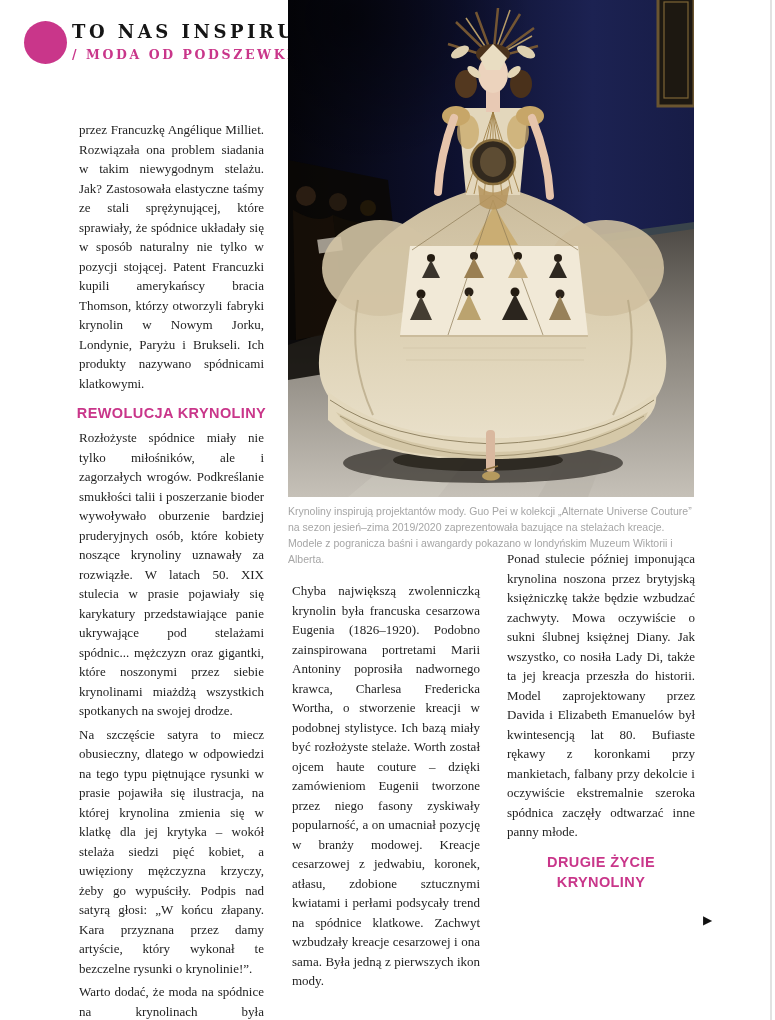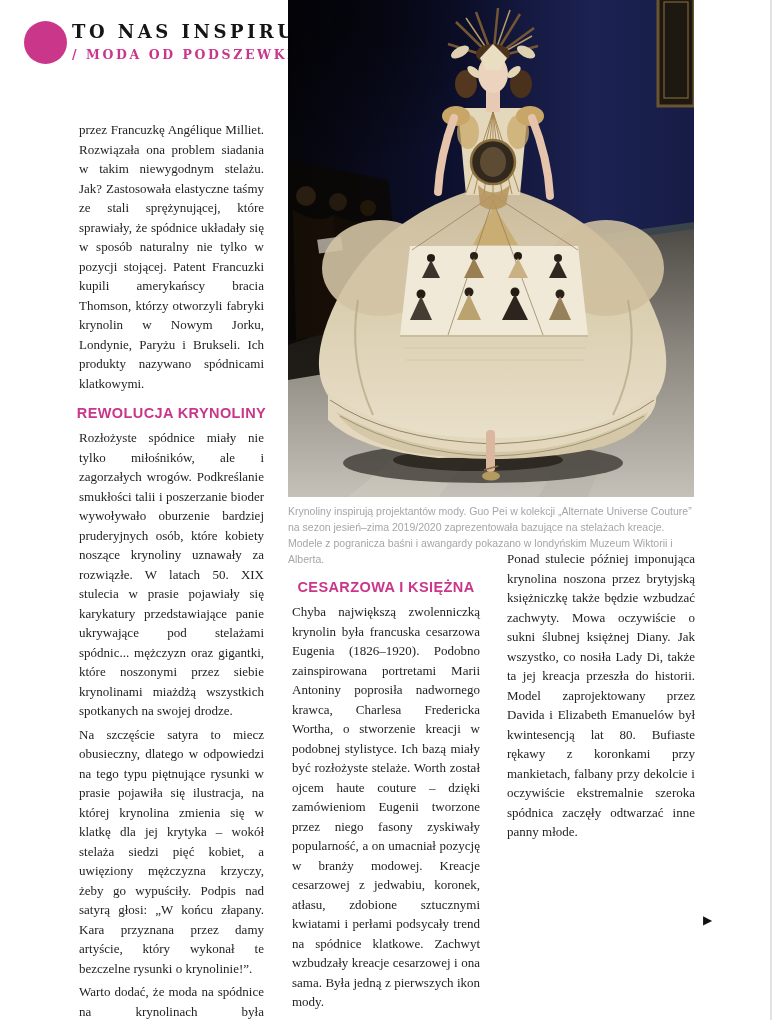--- a/index.html
+++ b/index.html
@@ -176,26 +176,26 @@
 
 <div class="col col-left">
   <p>przez Francuzkę Angélique Milliet. Rozwiązała ona problem siadania w takim niewygodnym stelażu. Jak? Zastosowała elastyczne taśmy ze stali sprężynującej, które sprawiały, że spódnice układały się w sposób naturalny nie tylko w pozycji stojącej. Patent Francuzki kupili amerykańscy bracia Thomson, którzy otworzyli fabryki krynolin w Nowym Jorku, Londynie, Paryżu i Brukseli. Ich produkty nazywano spódnicami klatkowymi.</p>
   <div class="sec-head">REWOLUCJA KRYNOLINY</div>
   <p>Rozłożyste spódnice miały nie tylko miłośników, ale i zagorzałych wrogów. Podkreślanie smukłości talii i poszerzanie bioder wywoływało oburzenie bardziej pruderyjnych osób, które kobiety noszące krynoliny uznawały za rozwiązłe. W latach 50. XIX stulecia w prasie pojawiały się karykatury przedstawiające panie ukrywające pod stelażami spódnic... mężczyzn oraz gigantki, które noszonymi przez siebie krynolinami miażdżą wszystkich spotkanych na swojej drodze.</p>
   <p>Na szczęście satyra to miecz obusieczny, dlatego w odpowiedzi na tego typu piętnujące rysunki w prasie pojawiła się ilustracja, na której krynolina zmienia się w klatkę dla jej krytyka – wokół stelaża siedzi pięć kobiet, a uwięziony mężczyzna krzyczy, żeby go wypuściły. Podpis nad satyrą głosi: „W końcu złapany. Kara przyznana przez damy artyście, który wykonał te bezczelne rysunki o krynolinie!”.</p>
   <p>Warto dodać, że moda na spódnice na krynolinach była demokratyczna. Przyjęła się we wszystkich warstwach społecznych – oczywiście w tych niższych w nieco skromniejszej, mniej obfitej formie.</p>
 </div>
 
 <div class="col col-mid">
-  <div class="sec-head first">CESARZOWA I KSIĘŻNA</div>
   <p>Chyba największą zwolenniczką krynolin była francuska cesarzowa Eugenia (1826–1920). Podobno zainspirowana portretami Marii Antoniny poprosiła nadwornego krawca, Charlesa Fredericka Wortha, o stworzenie kreacji w podobnej stylistyce. Ich bazą miały być rozłożyste stelaże. Worth został ojcem haute couture – dzięki zamówieniom Eugenii tworzone przez niego fasony zyskiwały popularność, a on umacniał pozycję w branży modowej. Kreacje cesarzowej z jedwabiu, koronek, atłasu, zdobione sztucznymi kwiatami i perłami podsycały trend na spódnice klatkowe. Zachwyt wzbudzały kreacje cesarzowej i ona sama. Była jedną z pierwszych ikon mody.</p>
 </div>
 
 <div class="col col-right">
   <p>Ponad stulecie później imponująca krynolina noszona przez brytyjską księżniczkę także będzie wzbudzać zachwyty. Mowa oczywiście o sukni ślubnej księżnej Diany. Jak wszystko, co nosiła Lady Di, także ta jej kreacja przeszła do historii. Model zaprojektowany przez Davida i Elizabeth Emanuelów był kwintesencją lat 80. Bufiaste rękawy z koronkami przy mankietach, falbany przy dekolcie i oczywiście ekstremalnie szeroka spódnica zaczęły odtwarzać inne panny młode.</p>
+  <div class="sec-head">DRUGIE ŻYCIE KRYNOLINY</div>
 </div>
 <div class="cont-arrow">▶</div>
 
 <div class="footer">
   <span class="page-num">124</span>
   <span class="brand-word">hebe</span>
   <span class="social">facebook.com/cesarzowa</span>
 </div>
 
 <div class="page-edge-right"></div>

